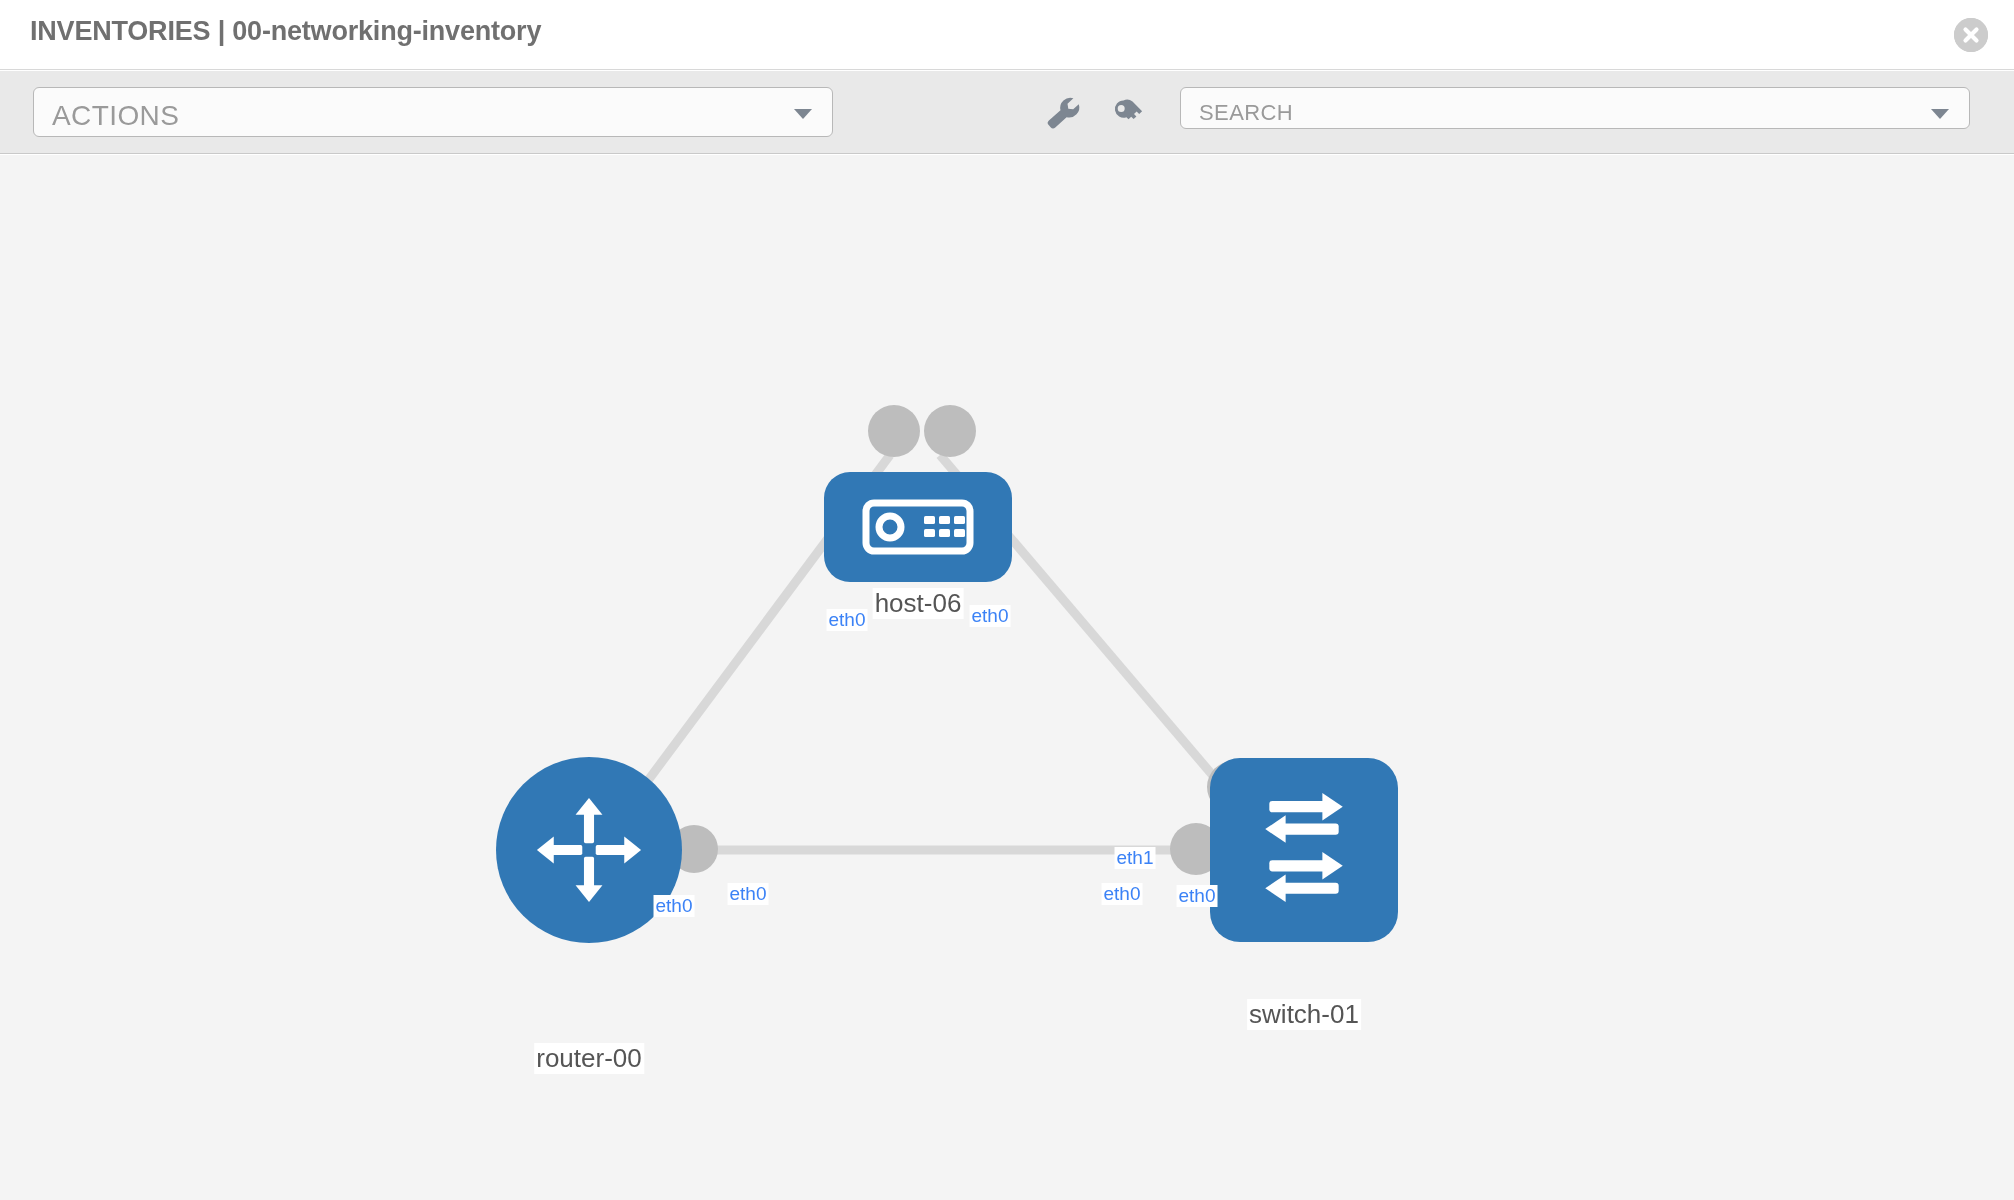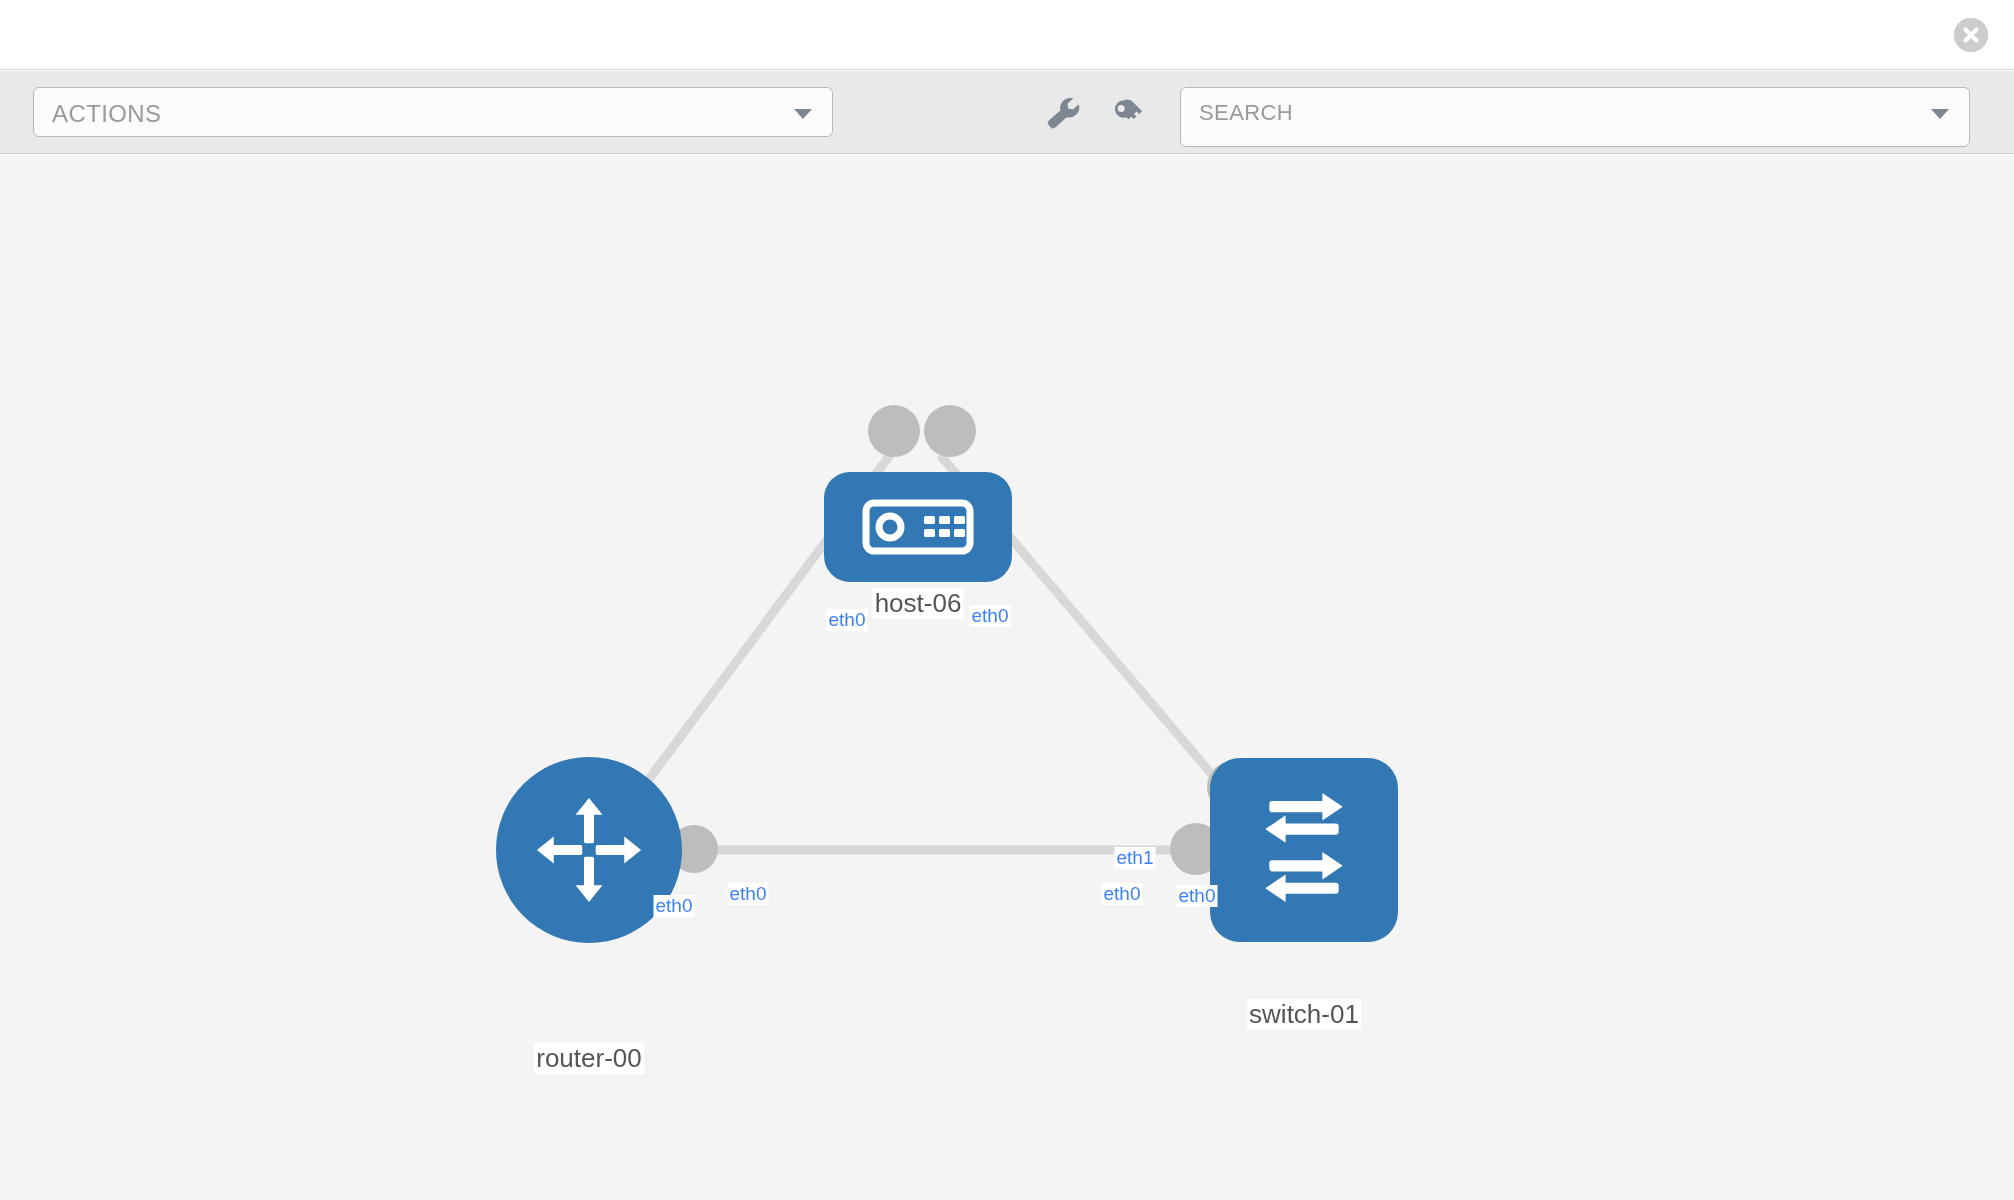--- a/index.html
+++ b/index.html
@@ -57,21 +57,21 @@
     position: absolute;
     left: 33px; top: 16px;
     width: 800px; height: 50px;
     background: #fbfbfb;
     border: 1px solid #b8b8b8;
     border-radius: 6px;
   }
   .actions-label {
     position: absolute;
     left: 18px; top: 12px;
-    font-size: 24px;
+    font-size: 28px;
     color: #9a9a9a;
     letter-spacing: 0.4px;
   }
   .caret {
     position: absolute;
     right: 20px; top: 21px;
     width: 0; height: 0;
     border-left: 9px solid transparent;
     border-right: 9px solid transparent;
     border-top: 10px solid #7d8691;
@@ -82,21 +82,21 @@
     top: 24px;
     width: 40px; height: 36px;
     cursor: pointer;
   }
   .tool-icon.wrench { left: 1043px; }
   .tool-icon.key    { left: 1110px; }
 
   .search-select {
     position: absolute;
     left: 1180px; top: 16px;
-    width: 790px; height: 60px;
+    width: 790px; height: 42px;
     background: #fbfbfb;
     border: 1px solid #b8b8b8;
     border-radius: 6px;
   }
   .search-label {
     position: absolute;
     left: 18px; top: 12px;
     font-size: 22px;
     color: #9a9a9a;
     letter-spacing: 0.4px;
@@ -130,20 +130,21 @@
     white-space: nowrap;
     transform: translateX(-50%);
   }
 </style>
 </head>
 <body>
 
 <div id="app">
 
   <div class="header">
+    <div class="header-title">INVENTORIES | 00-networking-inventory</div>
     <div class="close-btn">
       <svg width="34" height="34" viewBox="0 0 34 34" aria-hidden="true">
         <circle cx="17" cy="17" r="17" fill="#cccccc"></circle>
         <path d="M11.5 11.5 L22.5 22.5 M22.5 11.5 L11.5 22.5" stroke="#ffffff" stroke-width="4.2" stroke-linecap="round"></path>
       </svg>
     </div>
   </div>
 
   <div class="toolbar">
 

